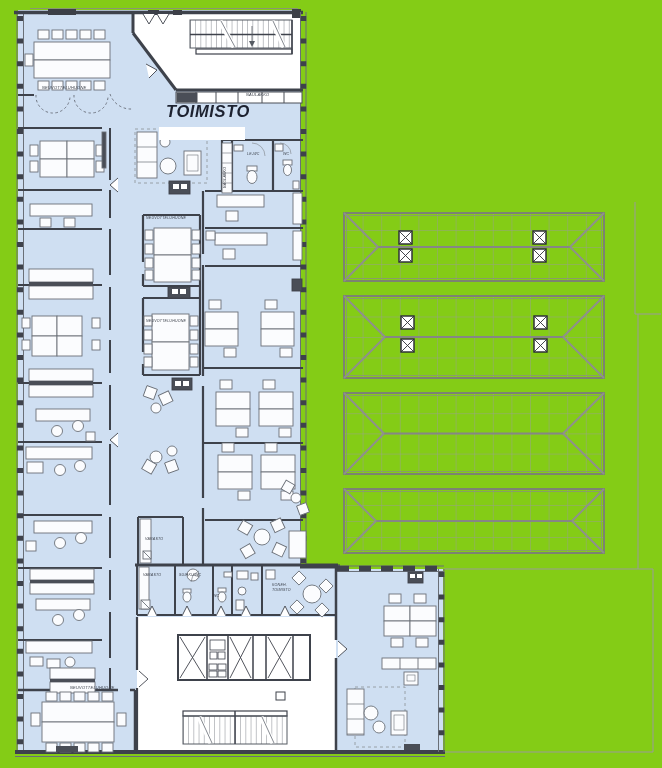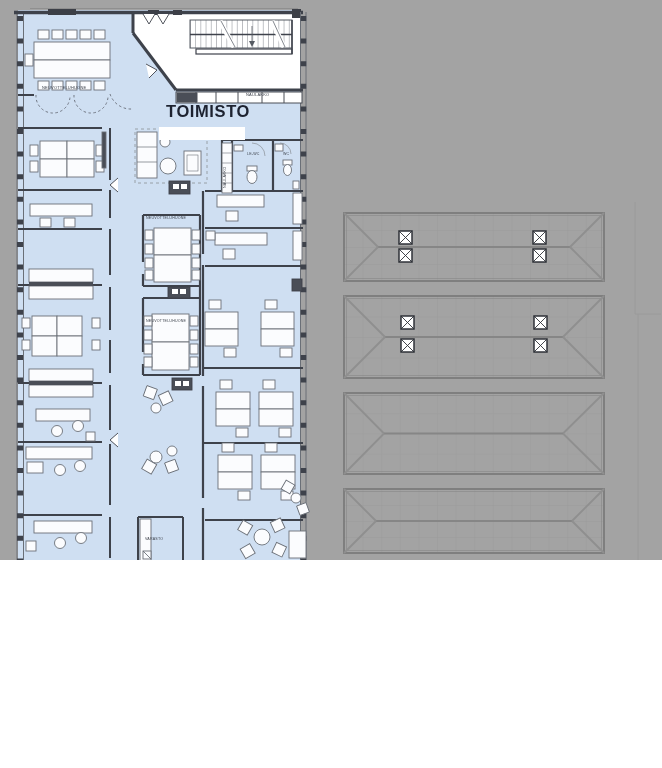--- a/index.html
+++ b/index.html
@@ -1,17 +1,17 @@
 <!DOCTYPE html>
 <html><head>
 <meta charset="utf-8">
 <style>
   html,body{margin:0;padding:0;background:#ffffff;}
-  .plan{position:relative;width:662px;height:560px;background:#a3a3a3;overflow:hidden;
-        font-family:"Liberation Sans","DejaVu Sans",sans-serif;}
+  .plan{position:relative;width:662px;height:768px;background:#84cc16;overflow:hidden;
+        font-family:"Liberation Sans","DejaVu Sans",sans-serif;font-style:italic;}
   .plan svg{position:absolute;left:0;top:0;}
   .lbl{position:absolute;font-size:4px;color:#3a3f49;white-space:nowrap;line-height:1;
        letter-spacing:0.2px;}
   .lbl-s{font-size:3.6px;}
   .lbl-v{transform:rotate(-90deg);transform-origin:0 0;}
   .title{position:absolute;font-weight:bold;font-size:16.5px;letter-spacing:0.6px;
          color:#1d2230;line-height:1;}
 </style>
 </head>
 <body>

